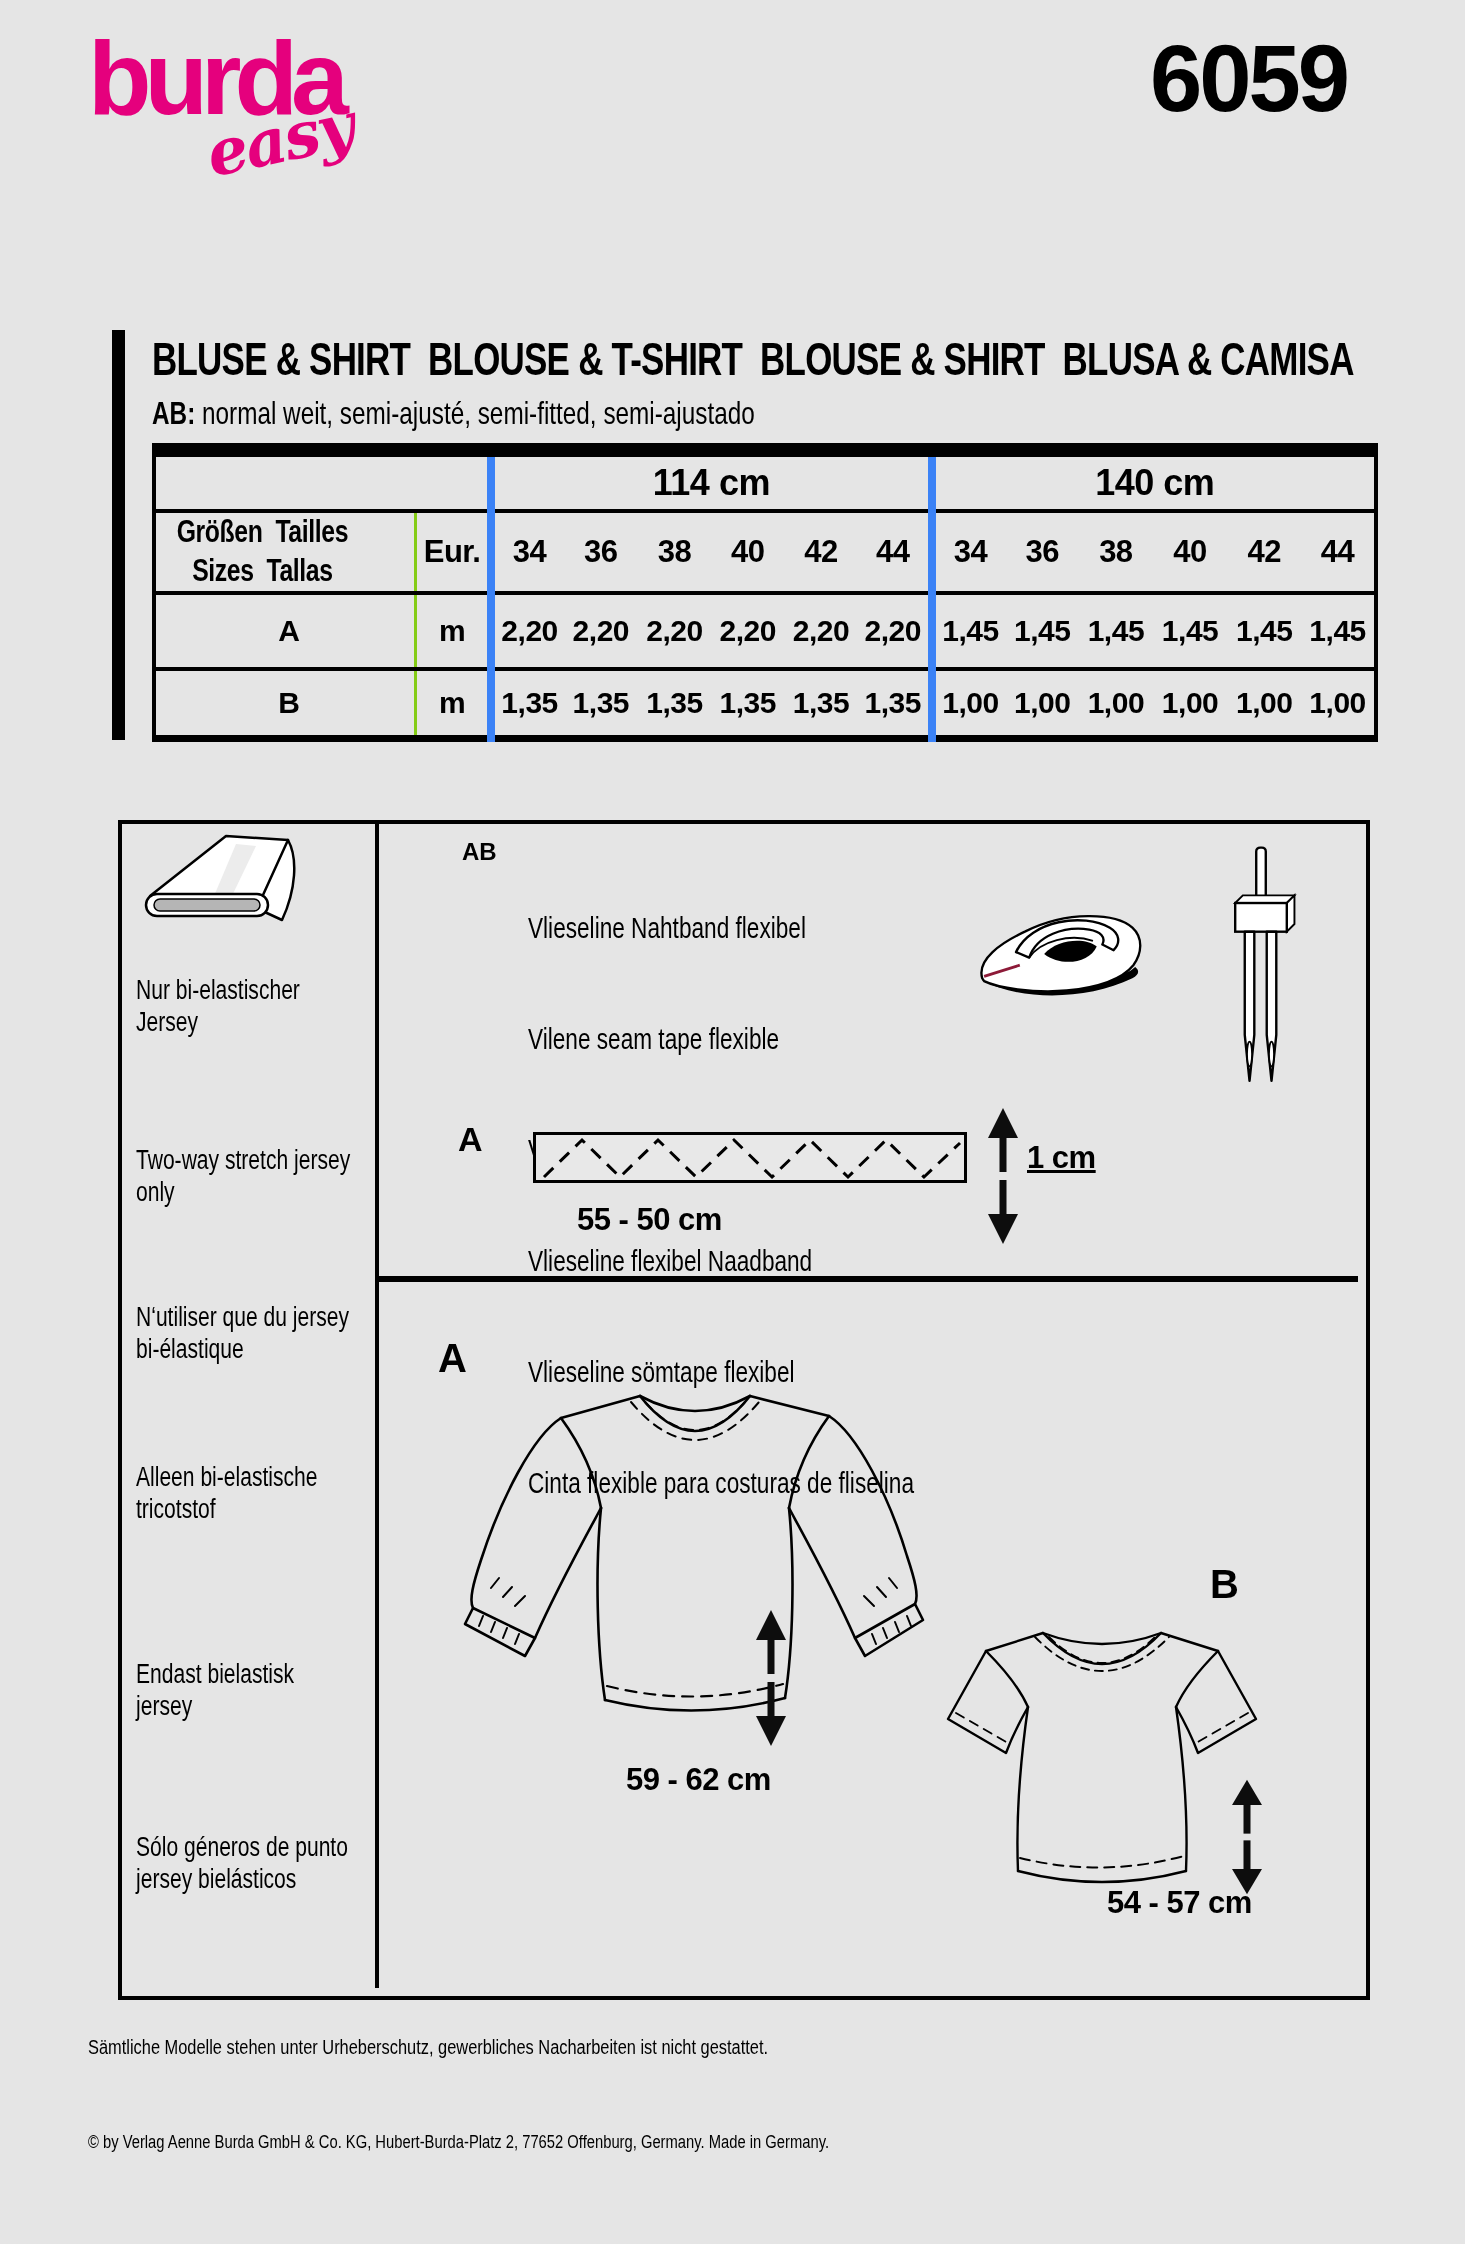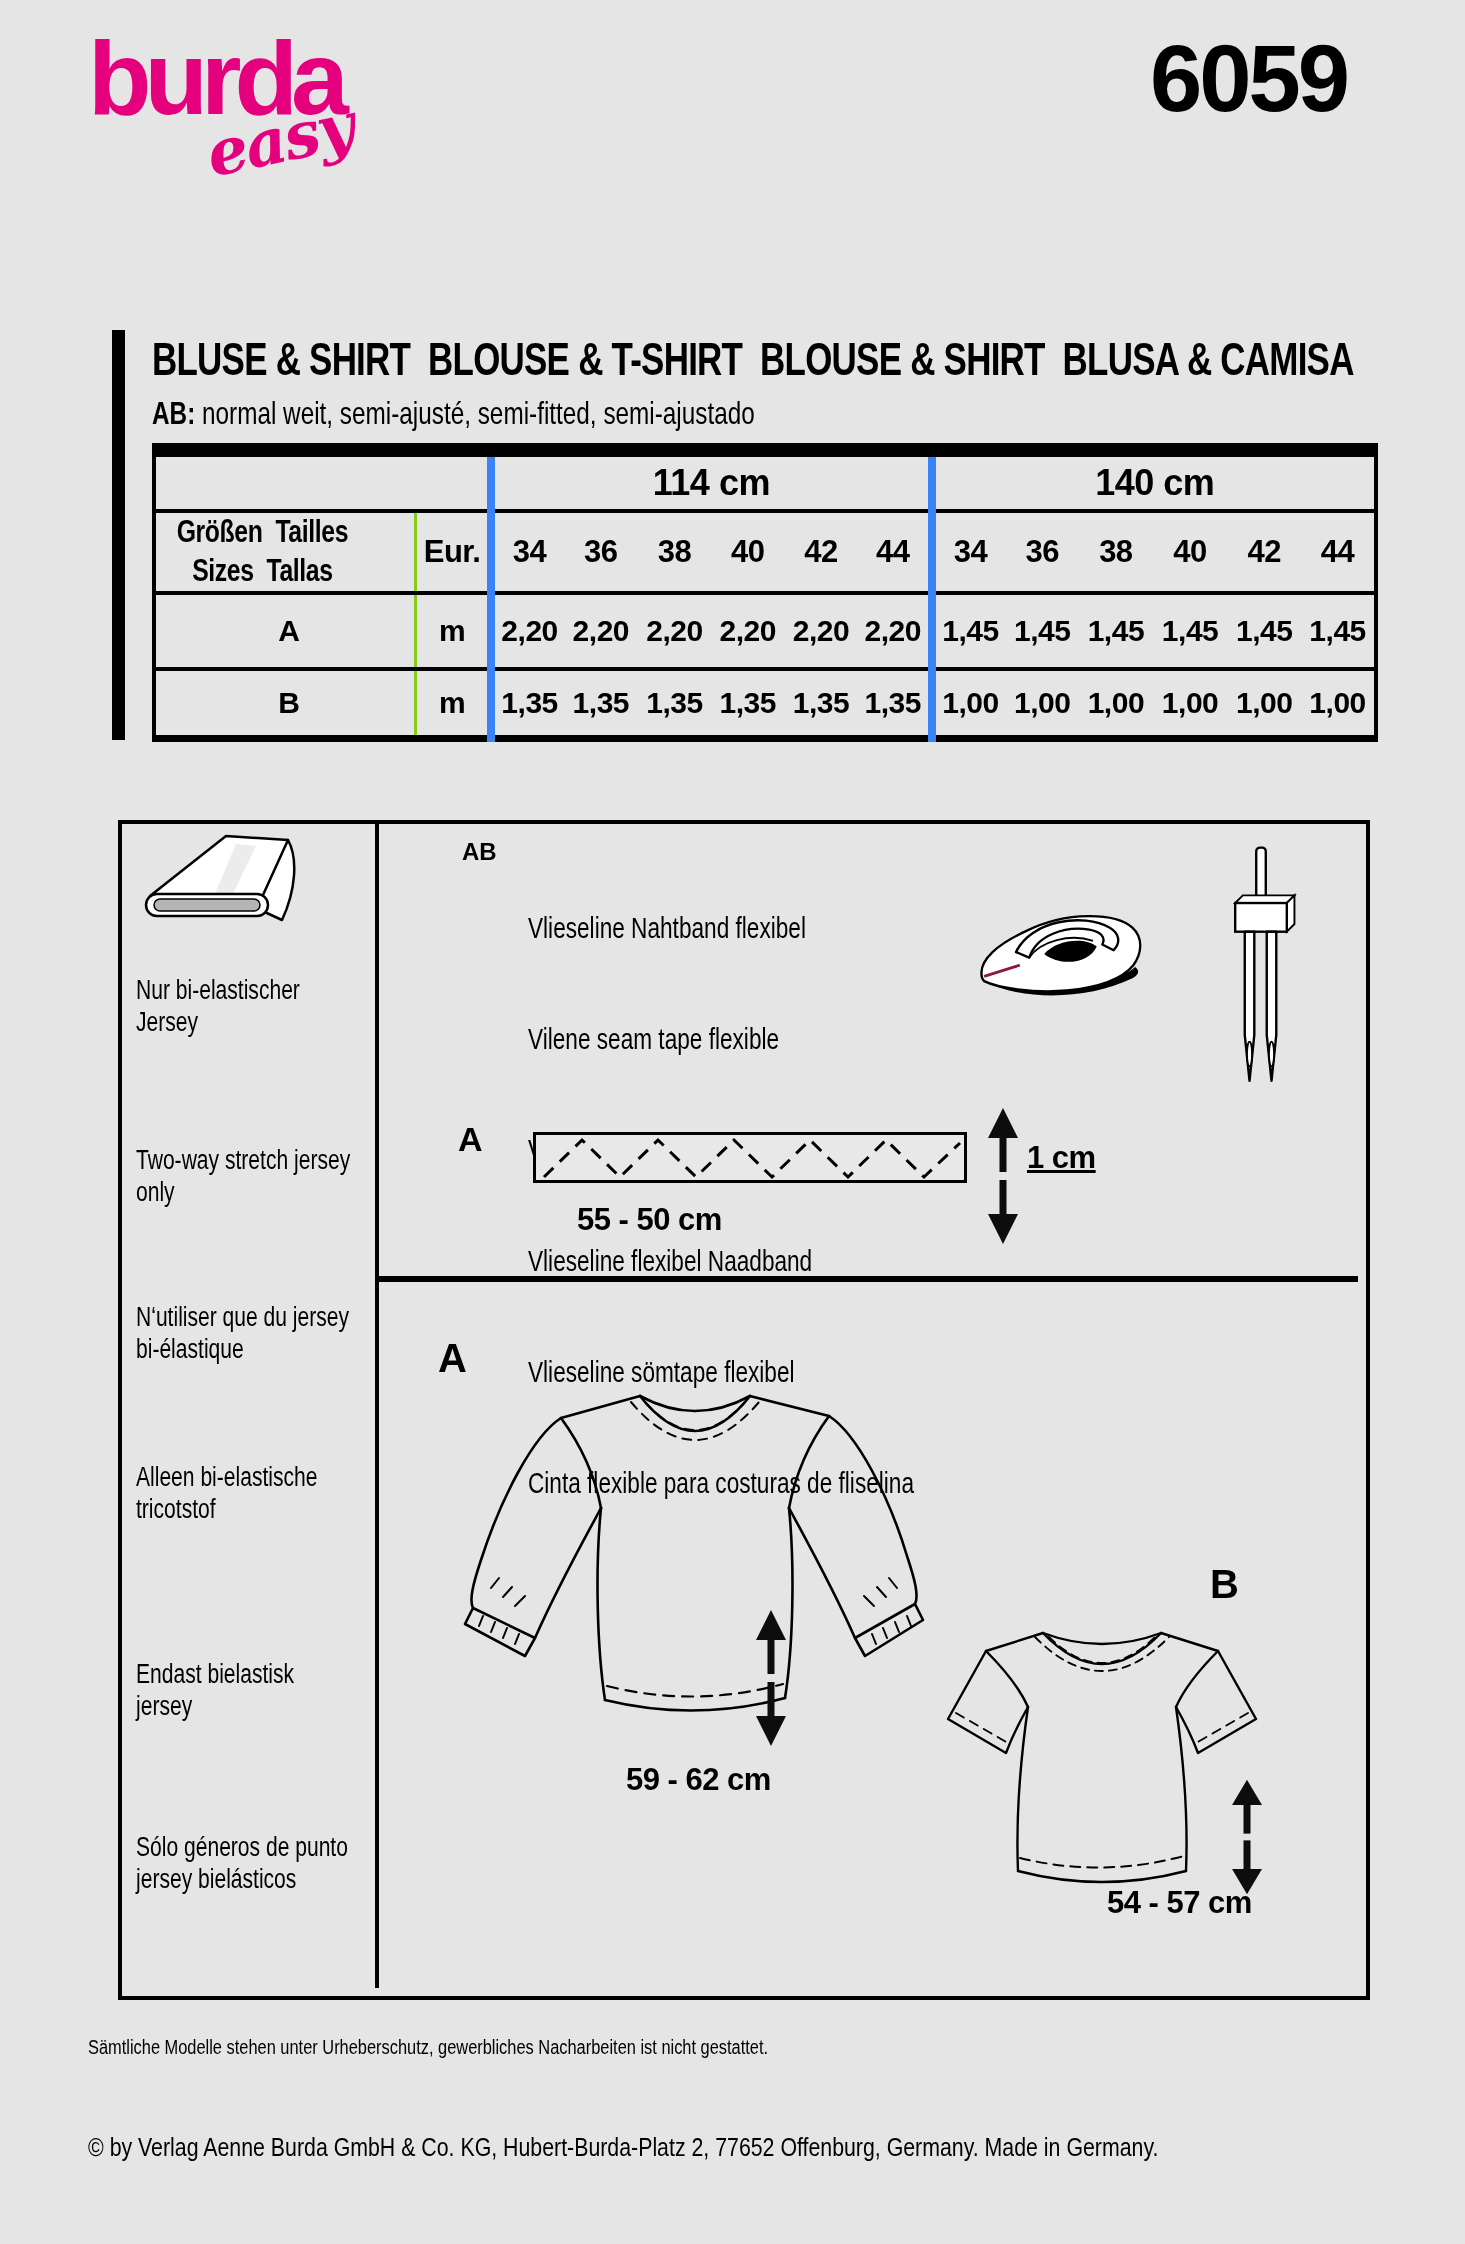--- a/index.html
+++ b/index.html
@@ -44,21 +44,21 @@
   .pdiv-v{left:253px;top:0;width:4px;height:1164px;background:#000;}
   .pdiv-h{left:257px;top:452px;width:979px;height:6px;background:#000;}
   .note{left:14px;width:300px;font-size:27px;line-height:1.2;white-space:pre-line;}
   .notion-label{left:340px;top:14px;font-size:24px;font-weight:bold;}
   .notion-lines{left:406px;top:12px;font-size:29px;line-height:37px;white-space:pre;}
   .view-label{font-size:40px;font-weight:bold;}
   .dim{font-size:31px;font-weight:bold;letter-spacing:-.5px;white-space:pre;}
   .tape{left:411px;top:308px;width:434px;height:51px;background:#e8e8e8;border:3px solid #000;box-sizing:border-box;}
 
   .footer-line{left:88px;font-size:20px;}
-  .footer-copy{left:88px;font-size:26px;}
+  .footer-copy{left:88px;font-size:18px;}
   svg{display:block;}
 </style>
 </head>
 <body>
 
 <div class="page">
 
   <div class="abs logo-burda" style="color:#e5007d;">burda</div>
   <div class="abs logo-easy" style="color:#e5007d;">easy</div>
   <div class="abs pattern-number">6059</div>

